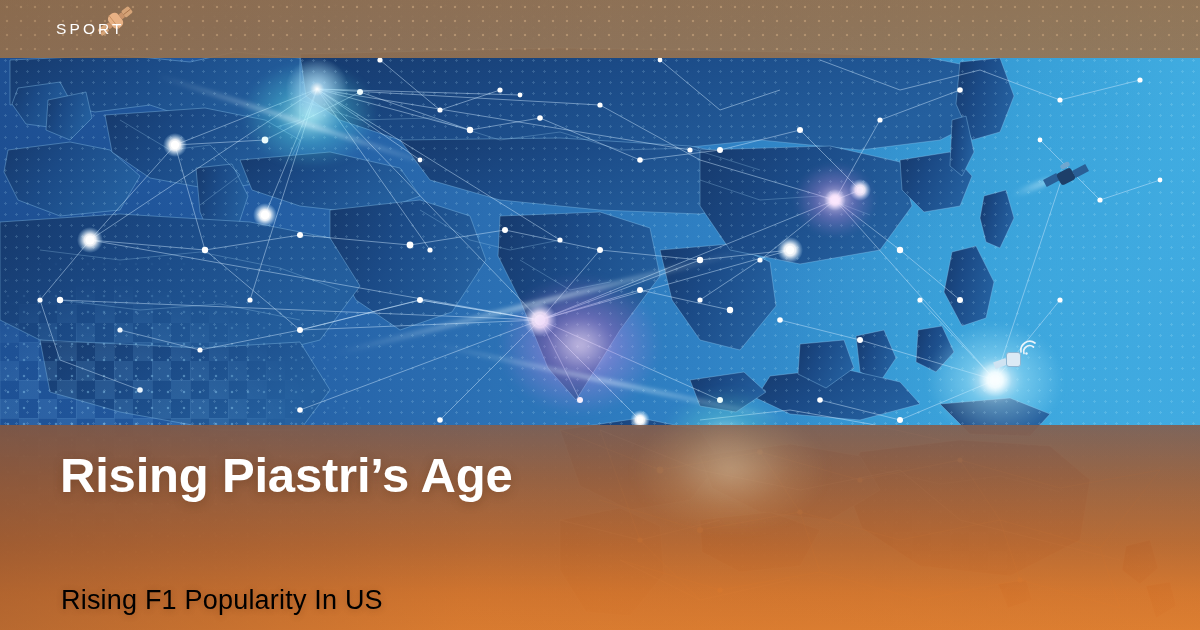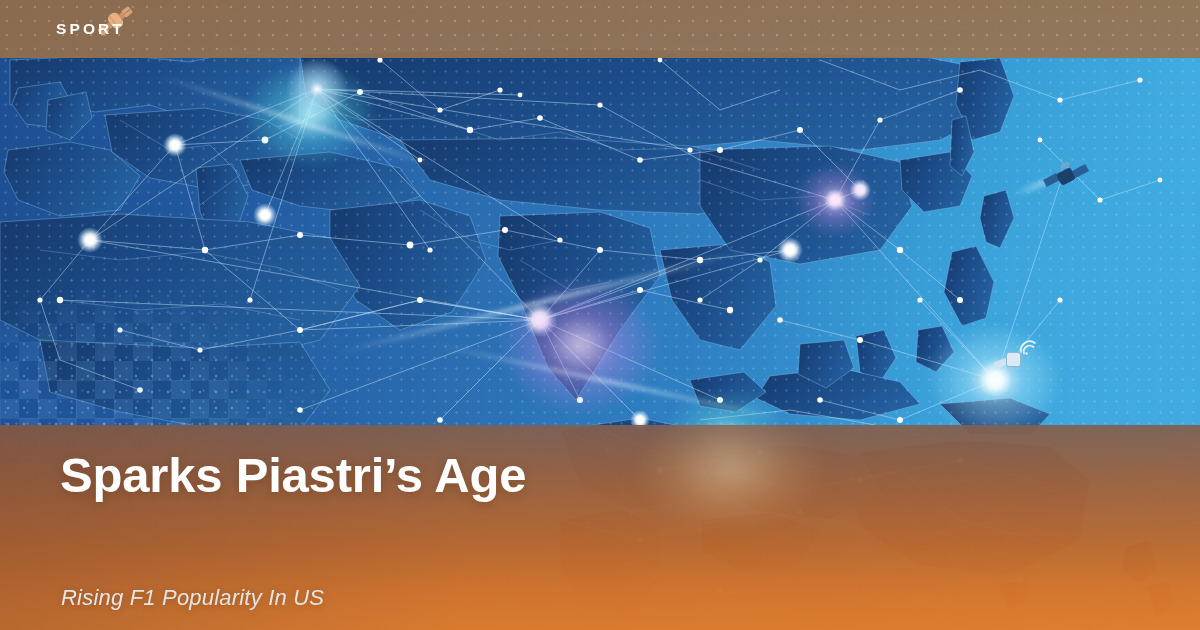--- a/index.html
+++ b/index.html
@@ -118,21 +118,21 @@
   #topbar .tb-wash {
     position:absolute; inset:0;
     background:linear-gradient(90deg, rgba(140,104,70,.35) 0%, rgba(150,112,76,.10) 30%, rgba(155,118,82,.25) 100%);
   }
 
   .sat-logo { position:absolute; left:92px; top:2px; width:44px; height:40px; }
 
   #brand {
     position:relative; z-index:3;
     margin-left:56px; color:#fff;
-    font-size:15.5px; font-weight:bold; letter-spacing:3.1px;text-align:center;
+    font-size:15.5px; font-weight:normal; letter-spacing:3.1px;text-align:center;
   }
 
   
   #bottom {
     position:absolute; left:0; top:425px; width:1200px; height:205px; overflow:hidden;
   }
   #bottom .ov {
     position:absolute; inset:0;
     background:linear-gradient(180deg,
         rgba(124,96,86,.93) 0%,
@@ -153,23 +153,22 @@
   }
 
   #headline {
     position:absolute; left:60px; top:448px; width:980px; z-index:6;
     color:#ffffff; font-weight:bold; font-size:49px; line-height:1.13;
     letter-spacing:-0.2px;
     text-shadow:0 2px 10px rgba(90,45,15,.35);
   }
   #subhead {
     position:absolute; left:61px; top:585px; z-index:6;
-    color:#e5e5e5; font-size:22px; font-weight:normal; letter-spacing:.2px;
+    color:#000000; font-size:27px; font-weight:normal; letter-spacing:.2px;
     text-shadow:0 1px 6px rgba(90,45,15,.30);
-    font-style:italic;
   }
 </style>
 </head>
 <body>
 
 <div id="card">
 
   <div class="map-layer">
     <div class="ocean"></div>
 
@@ -471,18 +470,18 @@
     <span id="brand">SPORT</span>
   </div>
 
   <div id="bottom">
     <div class="ov"></div>
     <div class="ov2"></div>
     <div class="glow"></div>
   </div>
 
   <div id="headline">
-    <div>Sparks Piastri’s Age</div>
+    <div>Rising Piastri’s Age</div>
   </div>
 
   <div id="subhead">Rising F1 Popularity In US</div>
 
 </div>
 
 </body></html>

